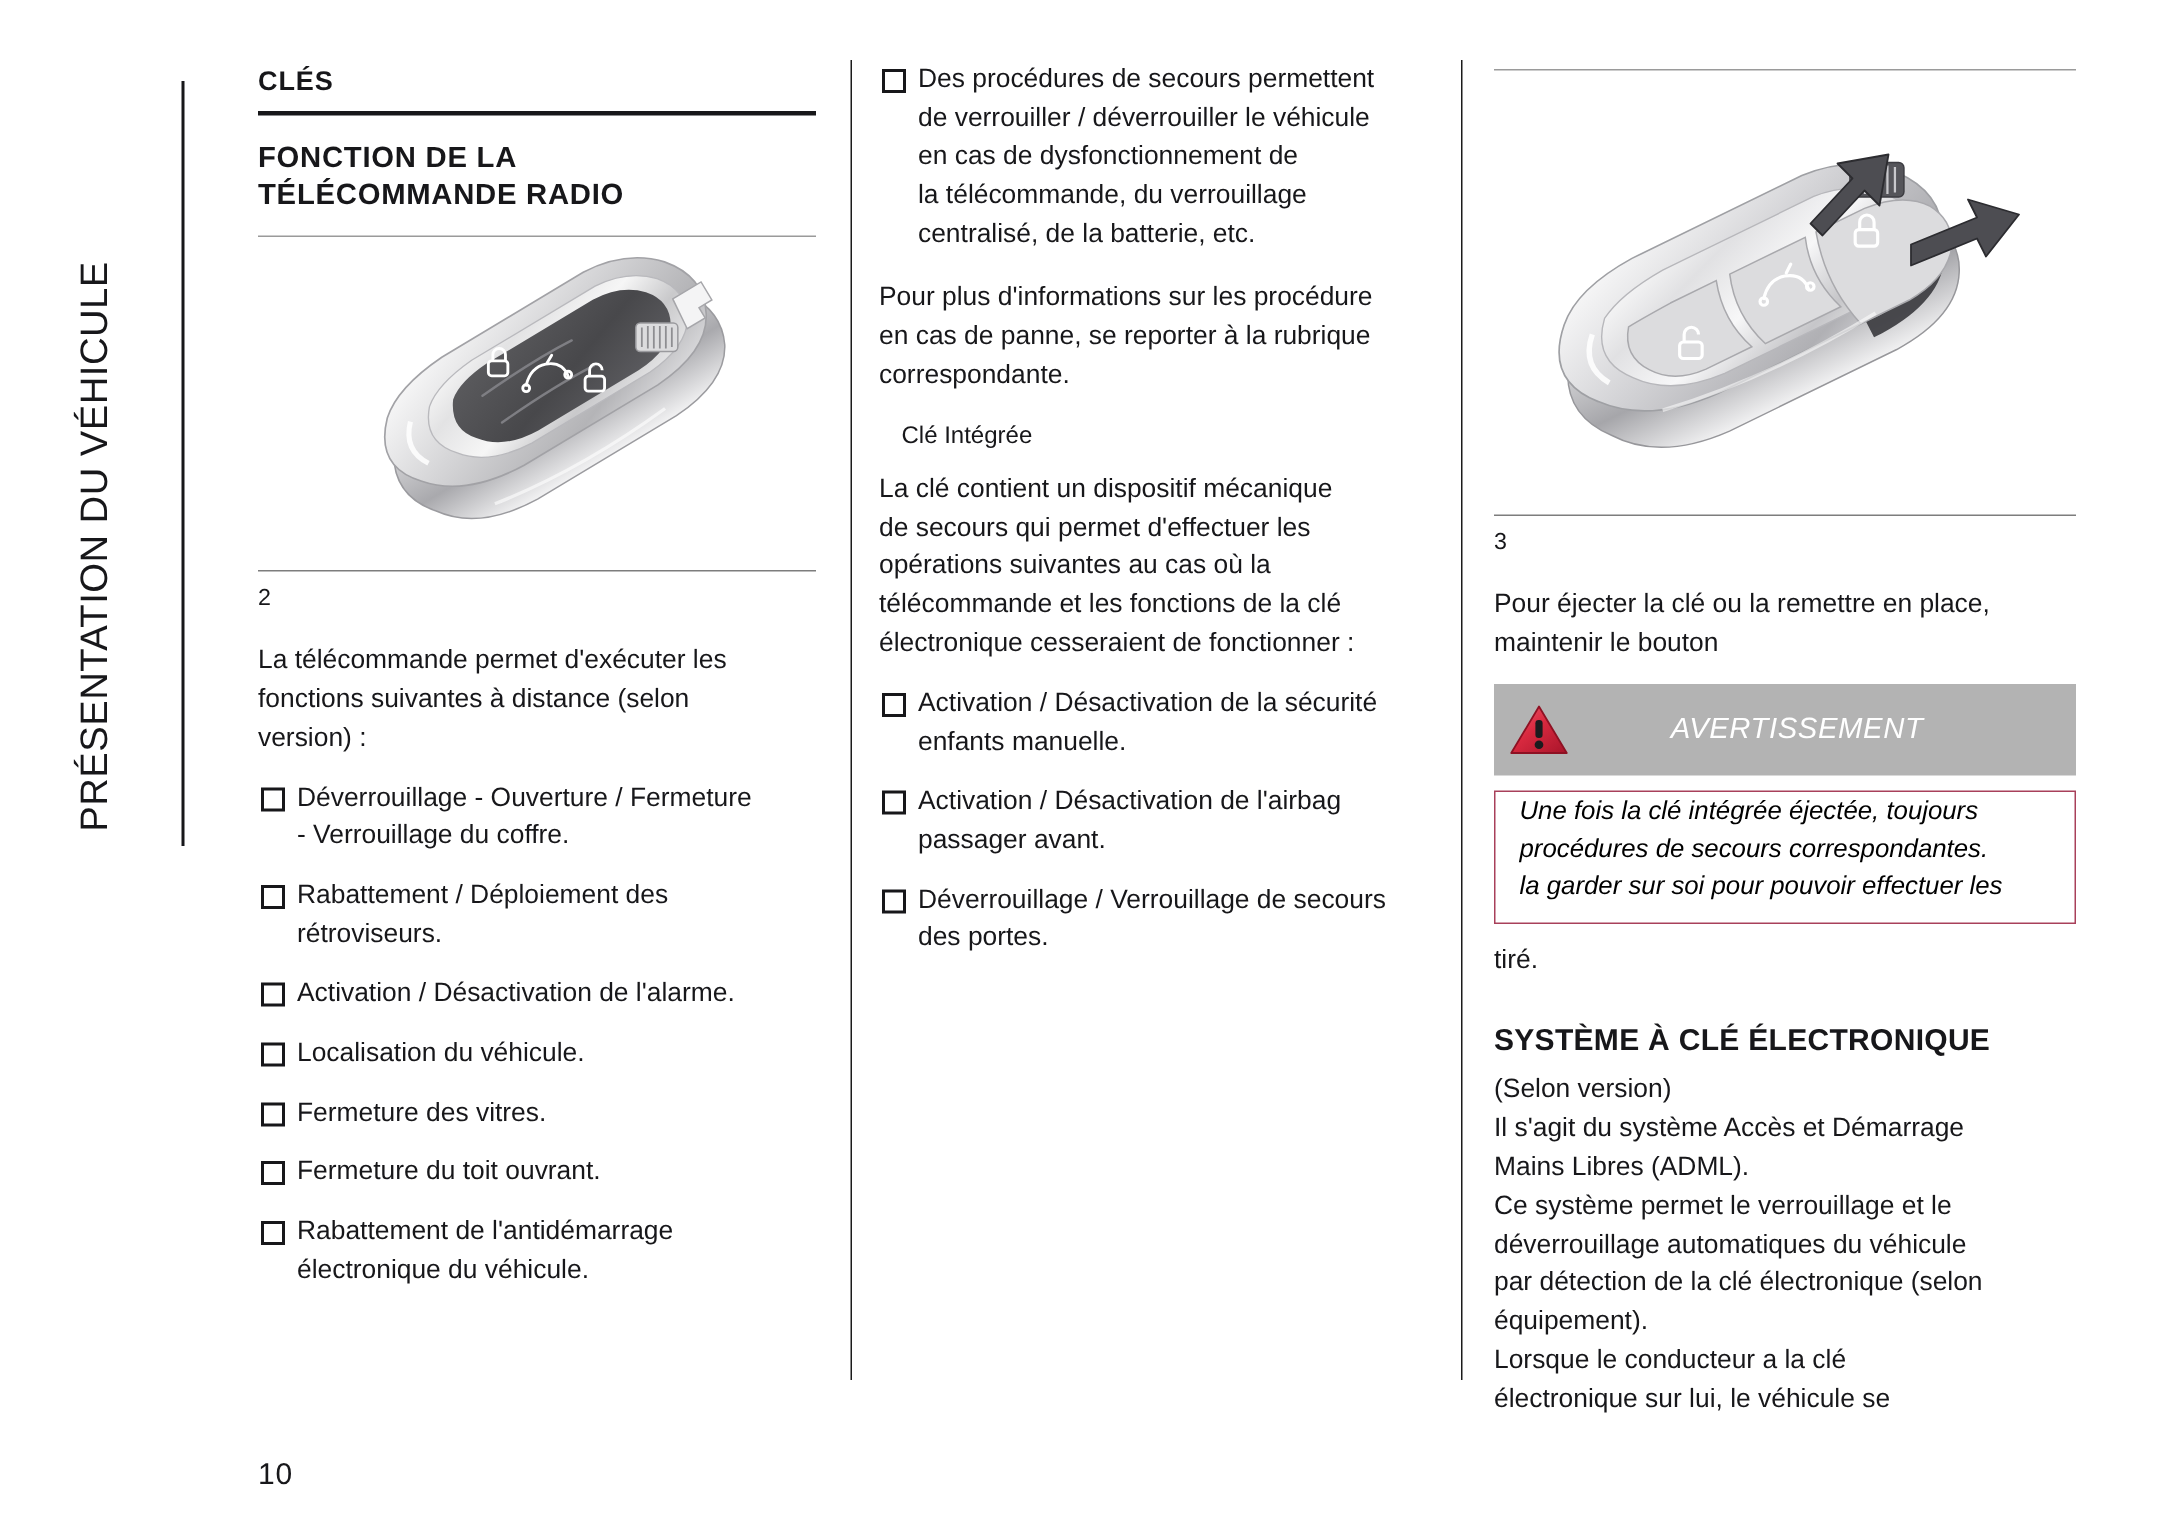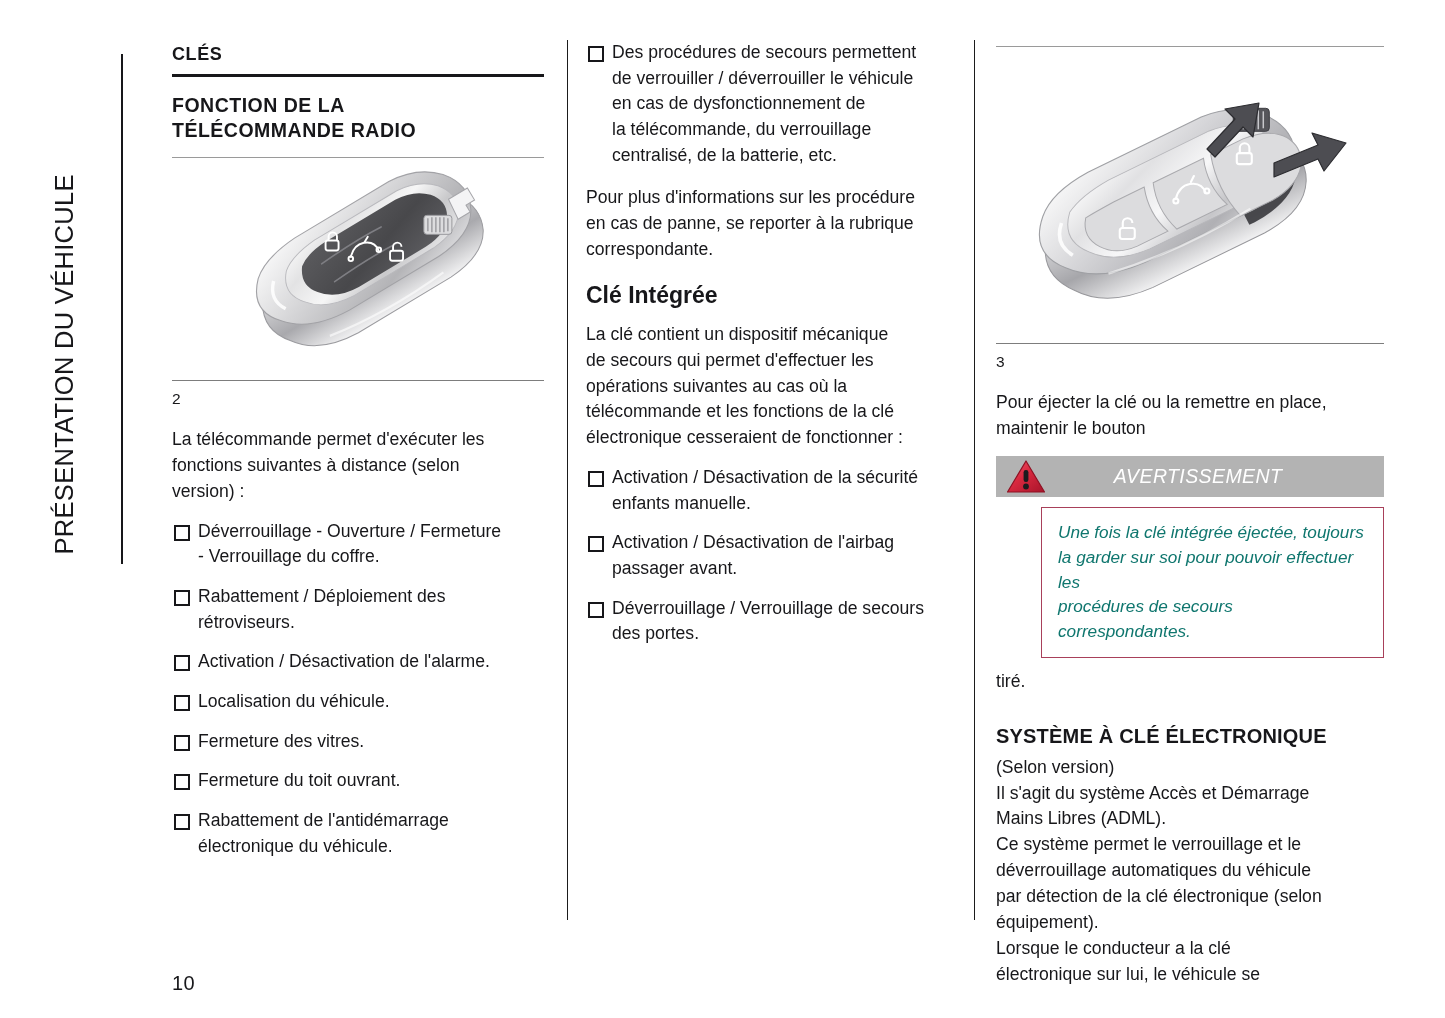--- a/index.html
+++ b/index.html
@@ -115,24 +115,25 @@
     font-size: 17.6px;
     line-height: 1.47;
     margin-top: 17px;
     color: #17171a;
   }
   .para.tight { margin-top: 11px; }
   .para-lines { }
   .para-lines span { display: block; }
 
   .h3 {
-    font-size: 23px;
-    font-weight: 700;
+    font-size: 16px;
+    font-weight: 400;
     margin-top: 18px;
     line-height: 1.3;
+    margin-left: 15px;
   }
   .h2-caps {
     font-size: 20px;
     font-weight: 700;
     letter-spacing: 0.2px;
     margin-top: 29px;
     line-height: 1.25;
   }
 
   
@@ -158,21 +159,21 @@
     height: 12px;
     border: 2.6px solid #17171a;
     background: #ffffff;
   }
   ul.sq-list li span { display: block; }
   ul.sq-list li span + span { text-indent: 0; }
 
   
   .warn-header {
     margin-top: 14px;
-    height: 41px;
+    height: 61px;
     background: #b3b3b3;
     display: flex;
     align-items: center;
   }
   .warn-icon {
     width: 60px;
     display: flex;
     align-items: center;
     justify-content: center;
     flex: none;
@@ -183,26 +184,25 @@
     font-size: 19.5px;
     font-style: italic;
     font-weight: 400;
     color: #ffffff;
     letter-spacing: 0.4px;
     padding-right: 44px;
   }
   .warn-body {
     margin-top: 10px;
     border: 1.4px solid #a8405a;
-    padding: 12px 16px 13px 16px;
+    padding: 0 16px 13px 16px;
     font-size: 17.2px;
     font-style: italic;
     line-height: 1.44;
-    color: #0f766e;
-    margin-left: 45px;
+    color: #000000;
   }
   .warn-body span { display: block; }
 
   
   .page-number {
     position: absolute;
     left: 172px;
     top: 972px;
     font-size: 20px;
     font-weight: 400;
@@ -503,22 +503,22 @@
             </defs>
             <path d="M20 2 L38.5 33 L1.5 33 Z" fill="url(#triG)" stroke="#8e1123" stroke-width="1.2" stroke-linejoin="round"></path>
             <rect x="17.6" y="11" width="4.8" height="12" rx="2.2" fill="#1b1b1e"></rect>
             <circle cx="20" cy="27.5" r="2.9" fill="#1b1b1e"></circle>
           </svg>
         </div>
         <div class="warn-title">AVERTISSEMENT</div>
       </div>
       <div class="warn-body">
         <span>Une fois la clé intégrée éjectée, toujours</span>
+        <span>procédures de secours correspondantes.</span>
         <span>la garder sur soi pour pouvoir effectuer les</span>
-        <span>procédures de secours correspondantes.</span>
       </div>
     </div>
 
     <div class="para para-lines tight">
       <span>tiré.</span>
     </div>
 
     <div class="h2-caps">SYSTÈME À CLÉ ÉLECTRONIQUE</div>
 
     <div class="para para-lines tight" style="margin-top:6px">

